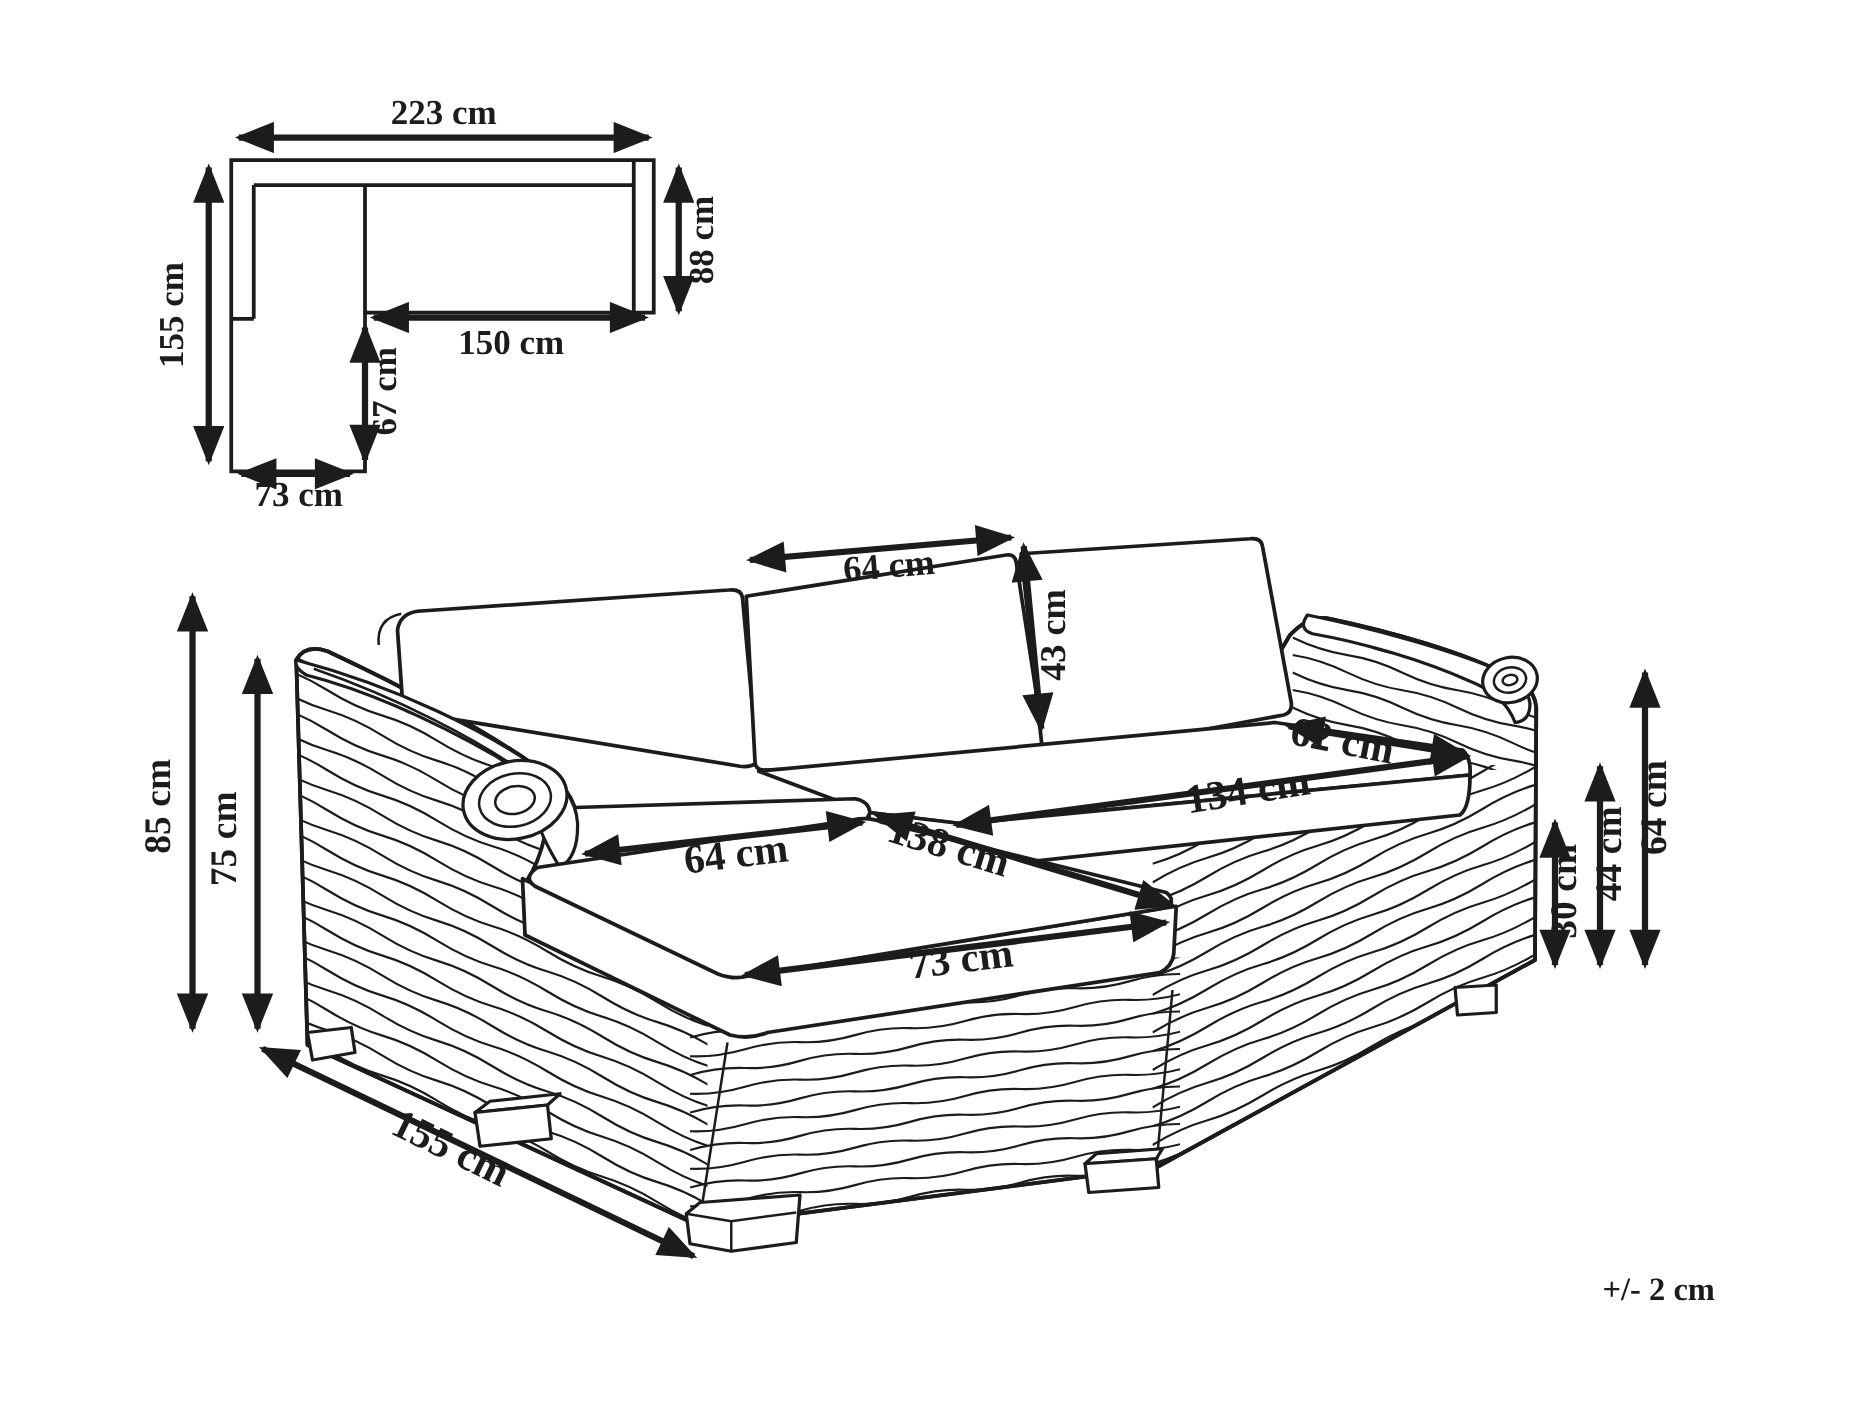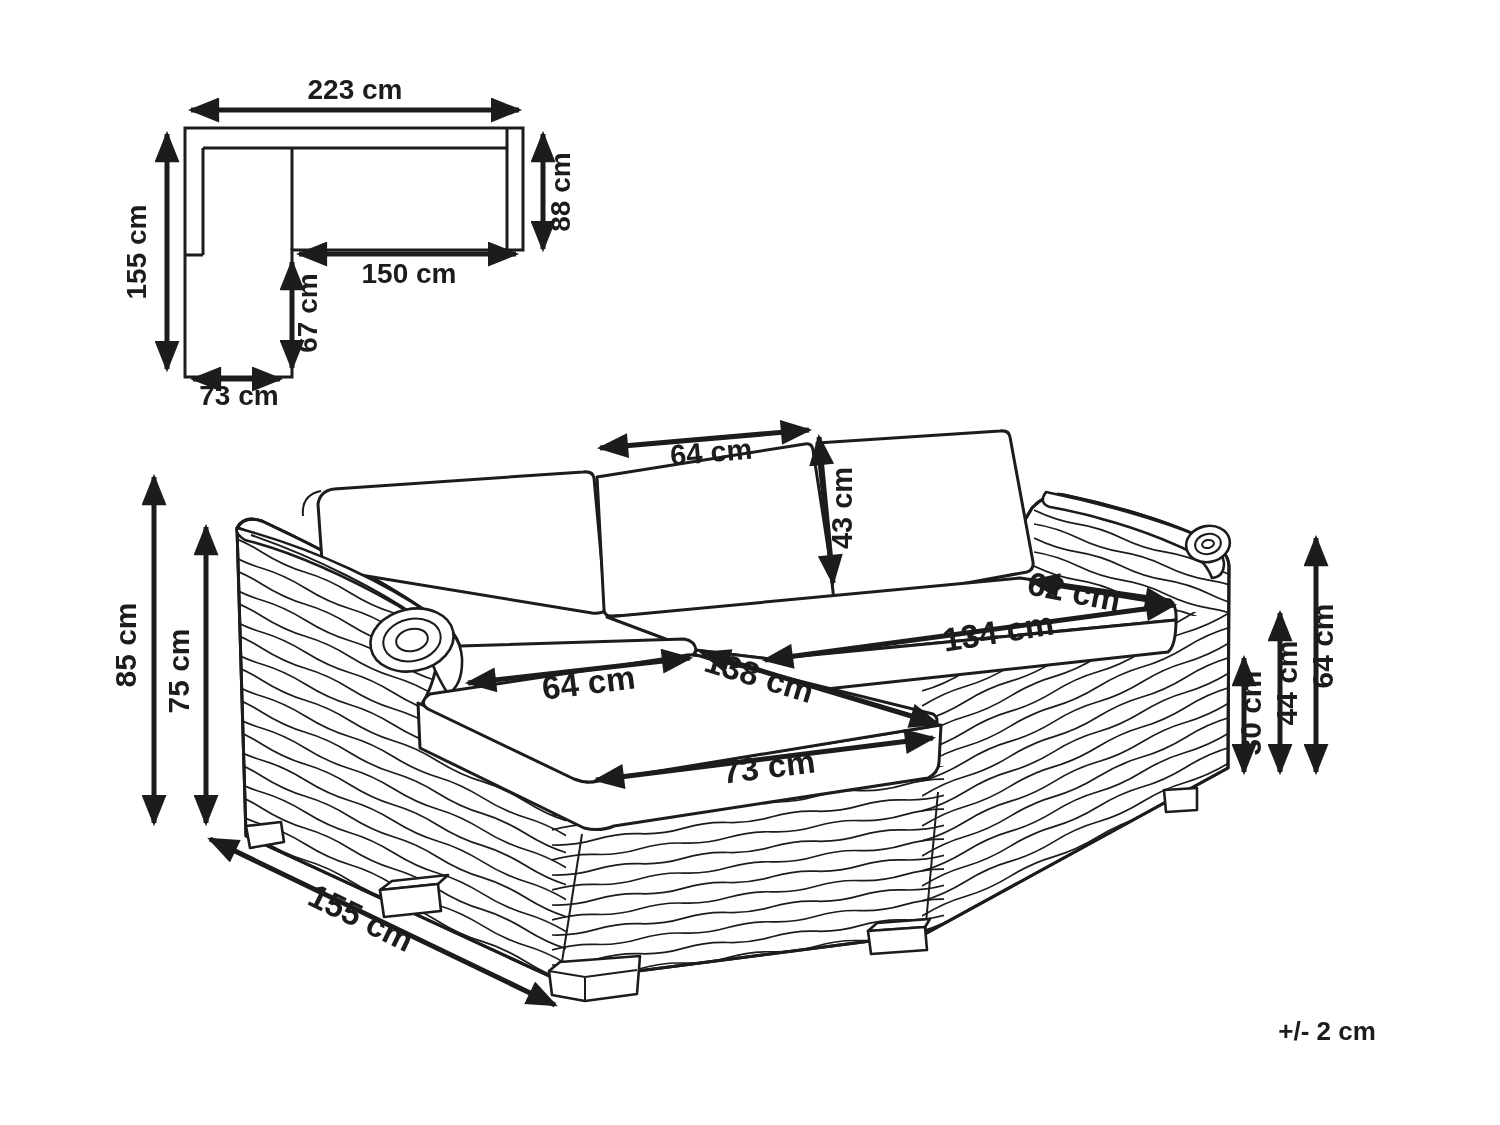--- a/index.html
+++ b/index.html
@@ -1,17 +1,17 @@
 <!DOCTYPE html>
 <html><head>
 <meta charset="utf-8">
 <style>
   html,body{margin:0;padding:0;background:#fff;}
   .stage{position:relative;width:1500px;height:1125px;background:#fff;overflow:hidden;
-         font-family:Liberation Sans, sans-serif;}
+         font-family:Liberation Serif, serif;}
   svg{display:block}
   .outline{fill:#ffffff;stroke:#1c1c1c;stroke-width:3;stroke-linejoin:round;}
   .outline2{fill:#ffffff;stroke:#1c1c1c;stroke-width:2.6;stroke-linejoin:round;}
   .noline{fill:none;stroke:#1c1c1c;stroke-width:3;stroke-linejoin:round;}
   .thin{fill:none;stroke:#1c1c1c;stroke-width:2;}
   .plan{fill:none;stroke:#1c1c1c;stroke-width:3;stroke-linejoin:miter;}
   .dim{stroke:#1c1c1c;stroke-width:5;fill:none;}
   .strand path{fill:none;stroke:#1c1c1c;stroke-width:1.7;}
   text{fill:#1c1c1c;font-weight:700;}
   .lbl-plan{font-size:28px;}

